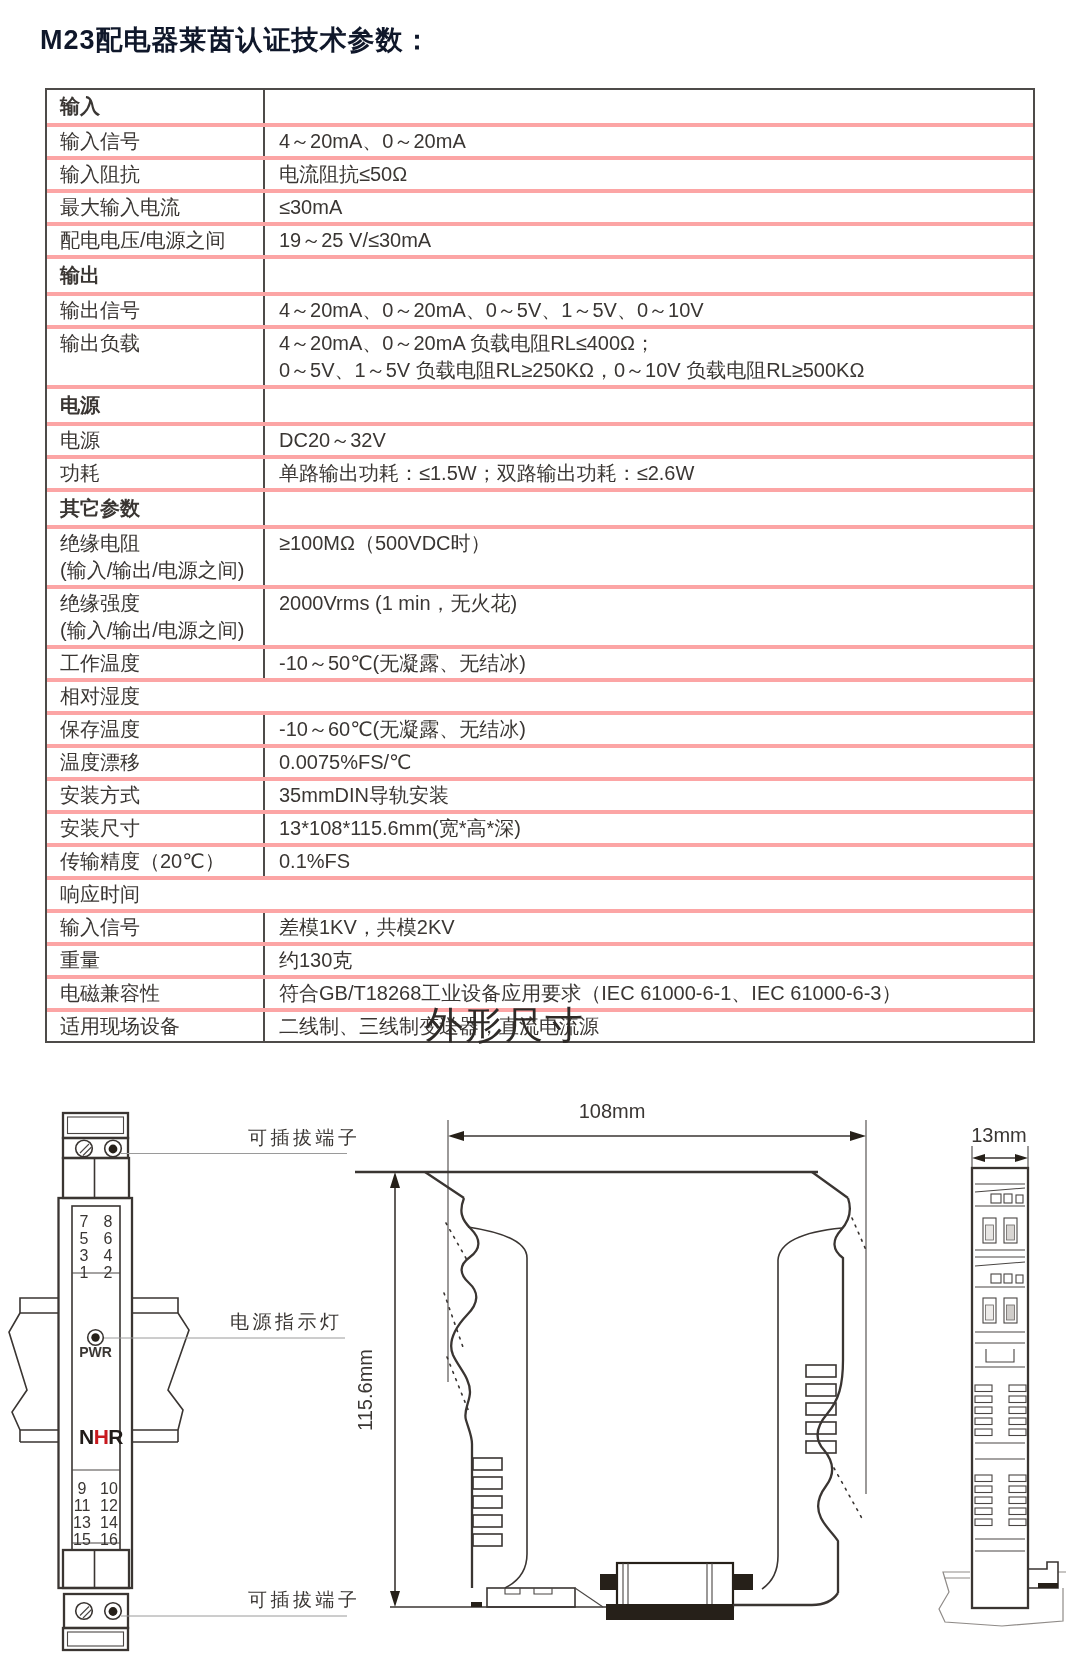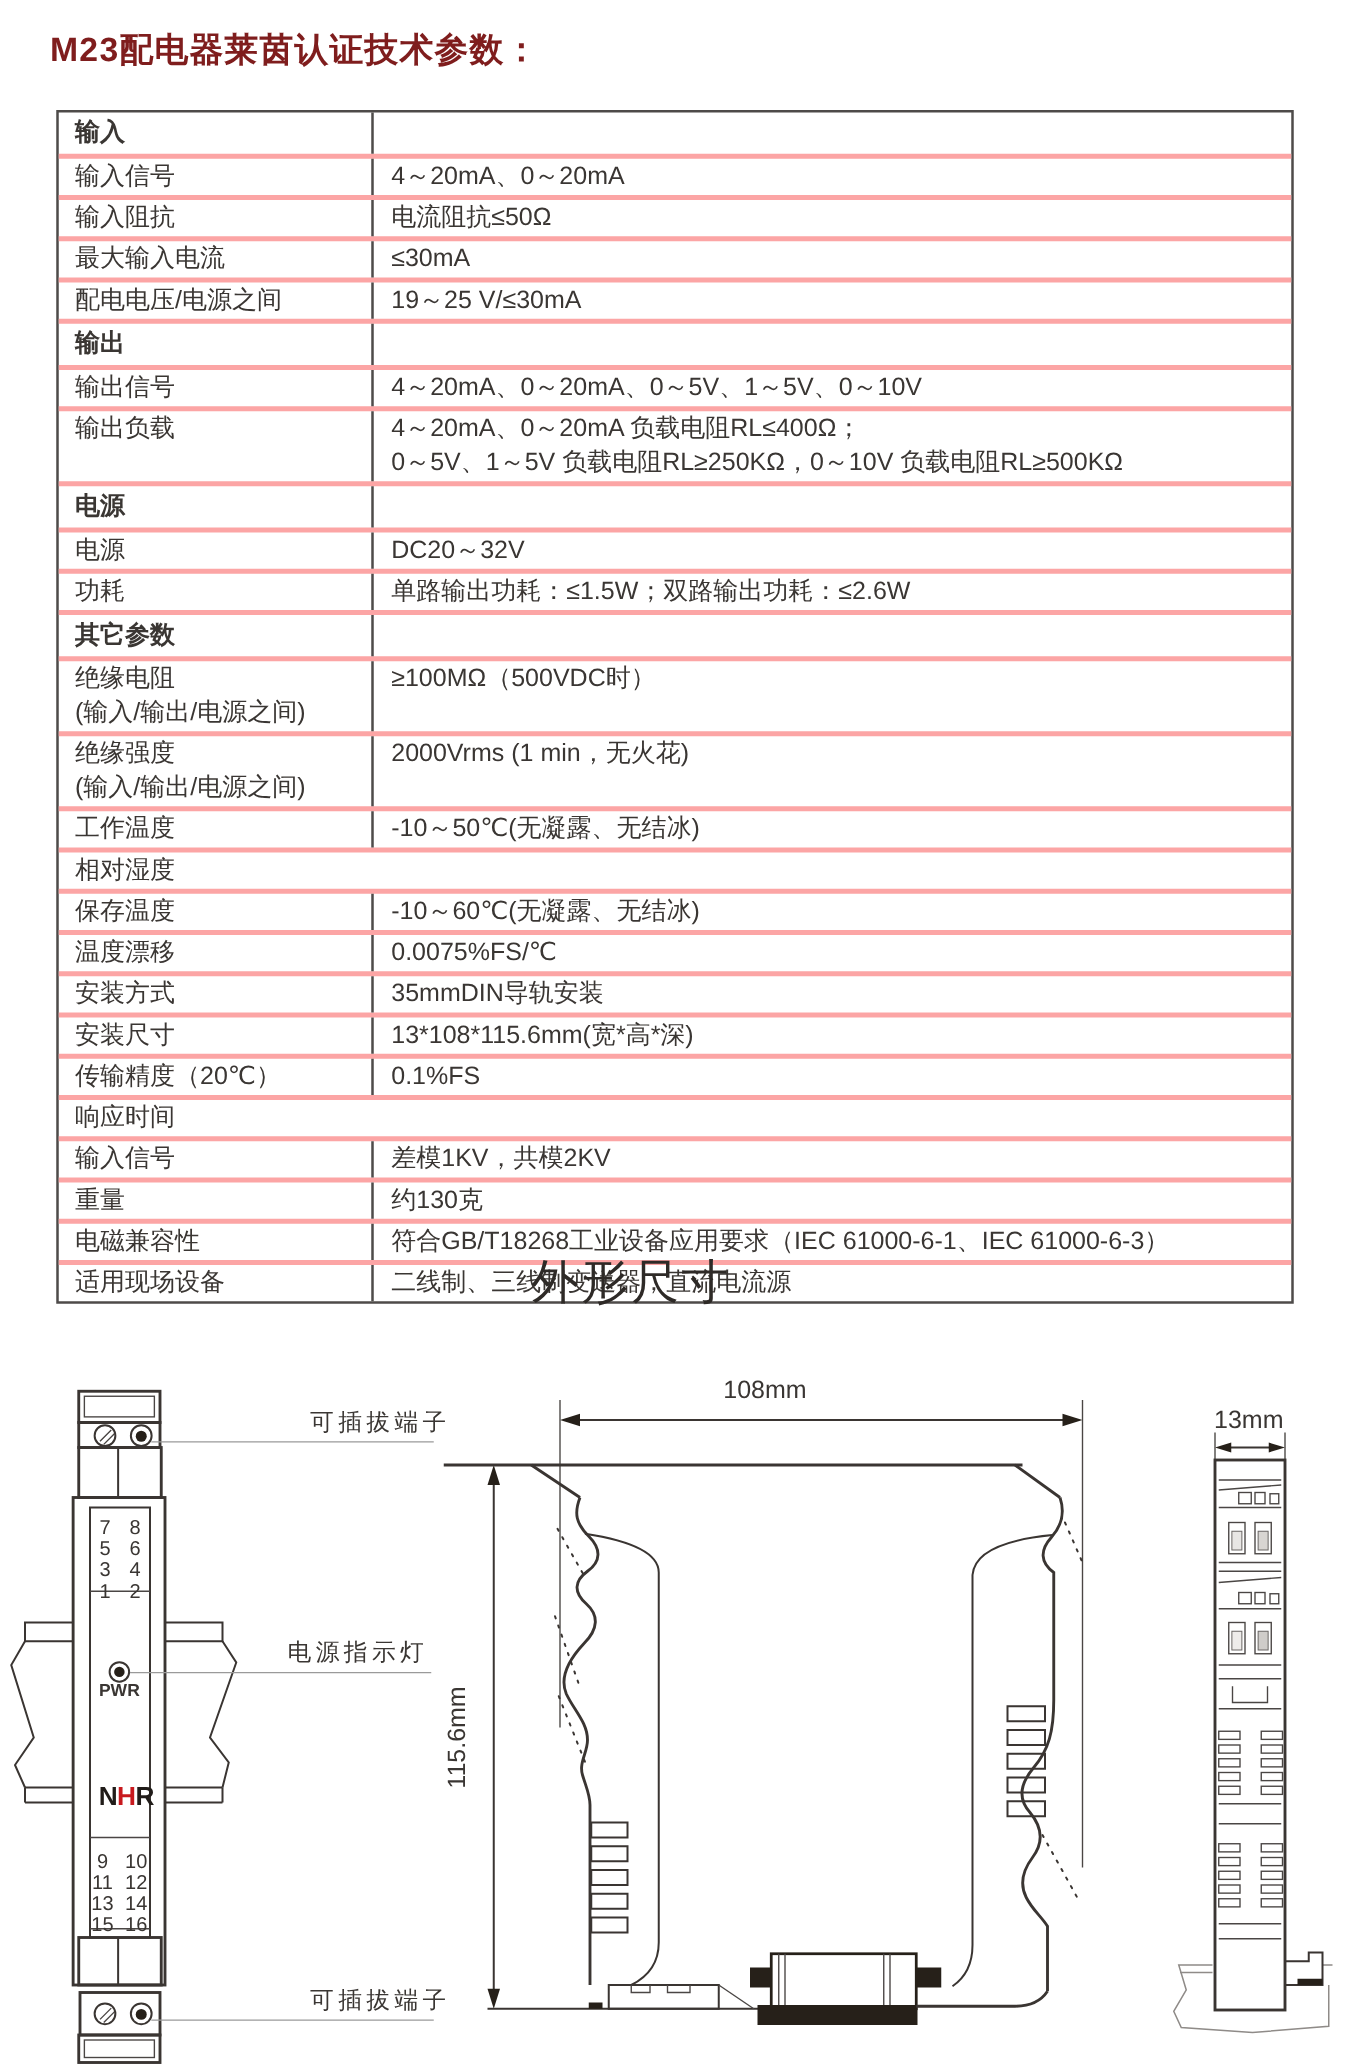--- a/index.html
+++ b/index.html
@@ -3,32 +3,32 @@
 <meta charset="utf-8">
 <style>
   html,body{margin:0;padding:0;}
   body{
     width:1080px;height:1655px;position:relative;background:#ffffff;
     font-family:"Liberation Sans","DejaVu Sans",sans-serif;
     color:#3a3633;overflow:hidden;
   }
   .page-title{
     position:absolute;left:40px;top:22px;font-size:27px;font-weight:bold;
-    color:#7f1d1d;letter-spacing:1px;
+    color:#0f172a;letter-spacing:1px;
   }
   
   .spec-table{
     position:absolute;left:45px;top:88px;width:990px;
     border:2.5px solid #4e4b49;box-sizing:border-box;
     font-size:20px;
   }
   .trow{display:flex;border-top:4px solid #fca5a5;}
   .trow:first-child{border-top:none;}
   .cell{line-height:27px;padding-top:1px;padding-bottom:1px;box-sizing:border-box;}
-  .cell.label{width:250px;padding-left:13px;flex:none;}
+  .cell.label{width:216px;padding-left:13px;flex:none;}
   .cell.value{flex:1;border-left:2px solid #4e4b49;padding-left:14px;}
   .trow.section .cell.label{font-weight:bold;line-height:31px;}
   .trow.section .cell.value{border-left:2px solid #4e4b49;}
   
   .section-title{
     position:absolute;left:0;top:1000px;width:1010px;text-align:center;
     font-size:38px;font-weight:normal;color:#2e2a27;letter-spacing:2px;
   }
   .drawings{position:absolute;left:0;top:1060px;width:1080px;height:595px;}
   

